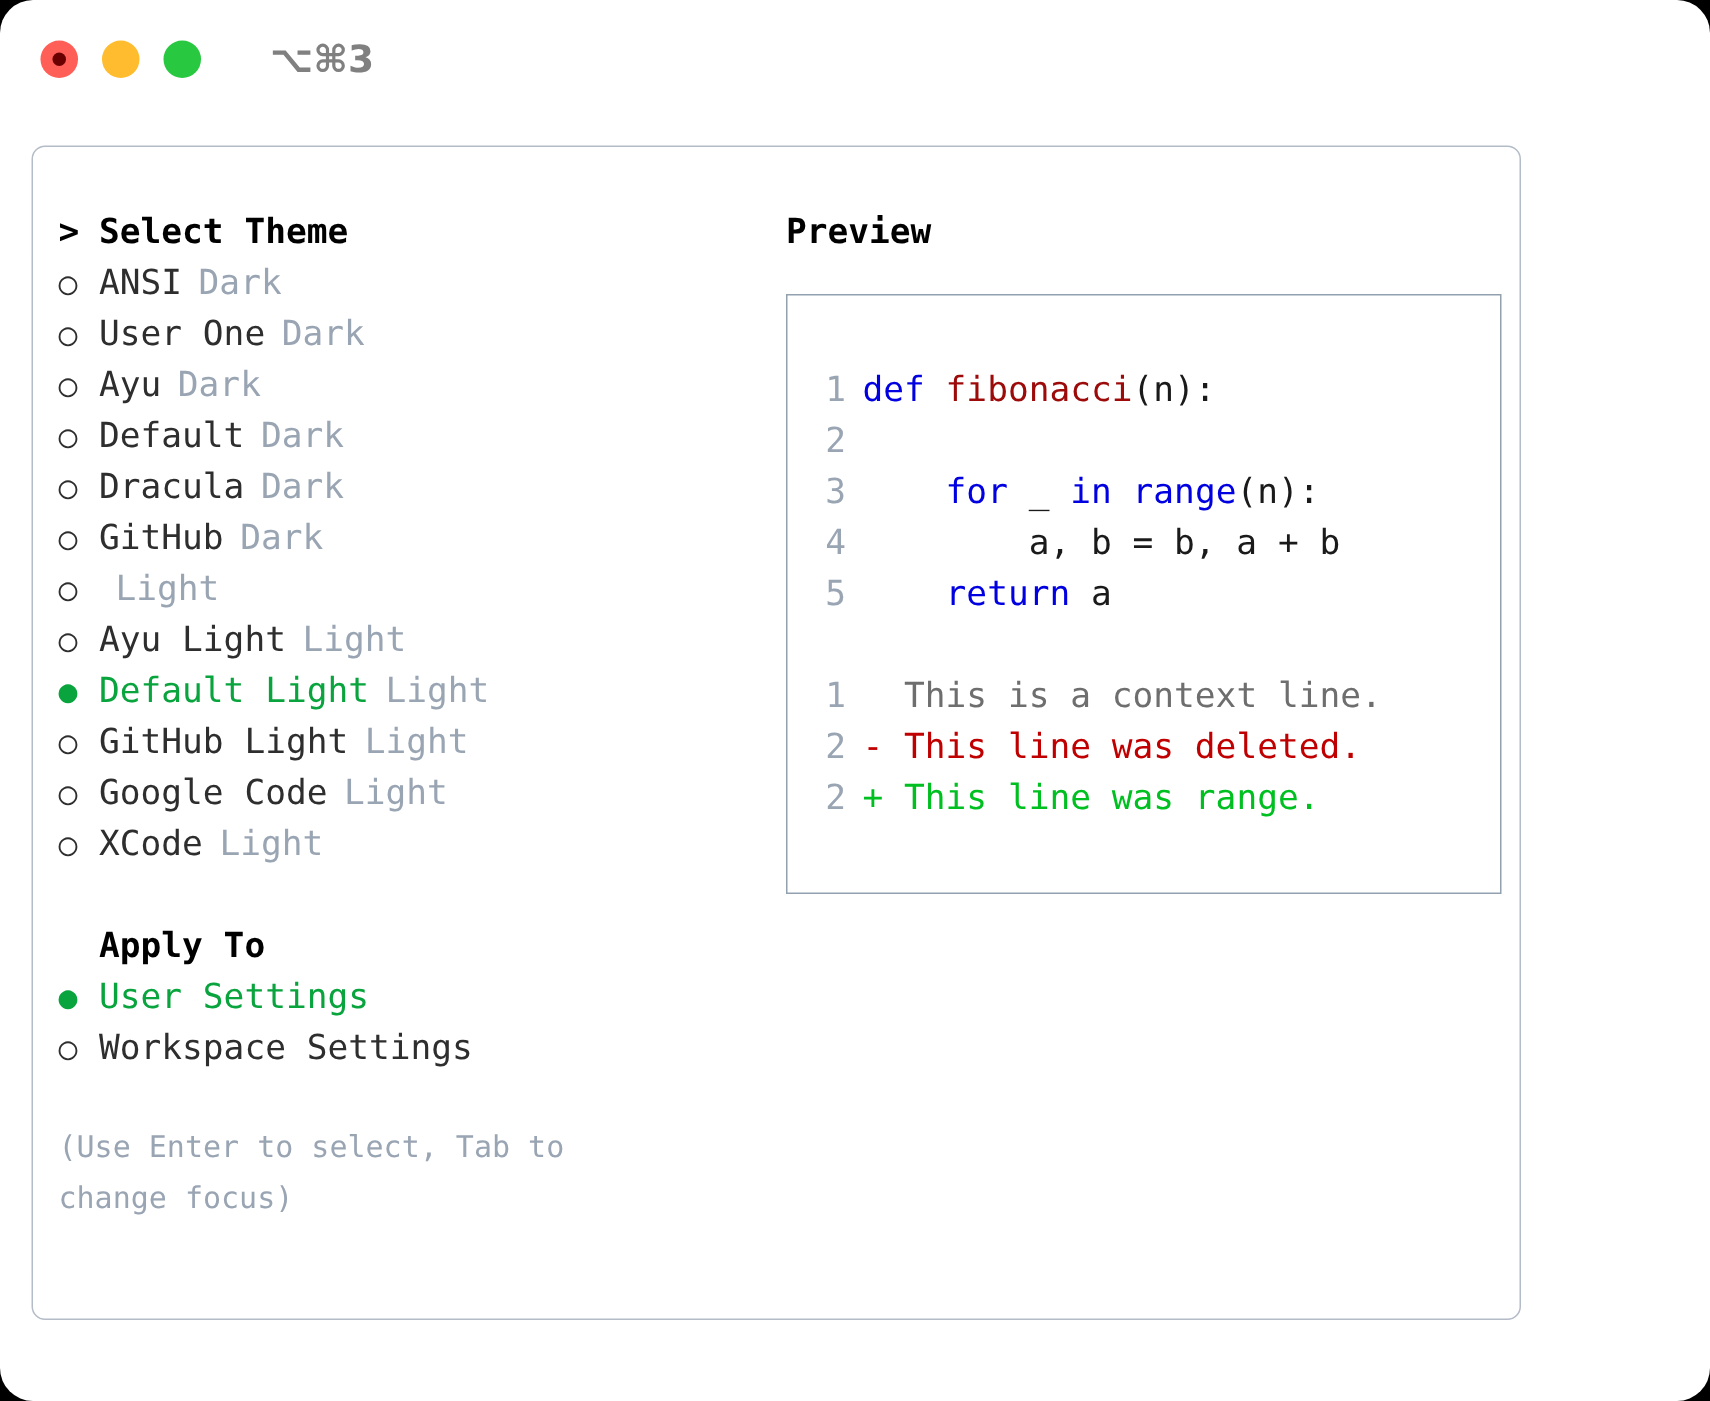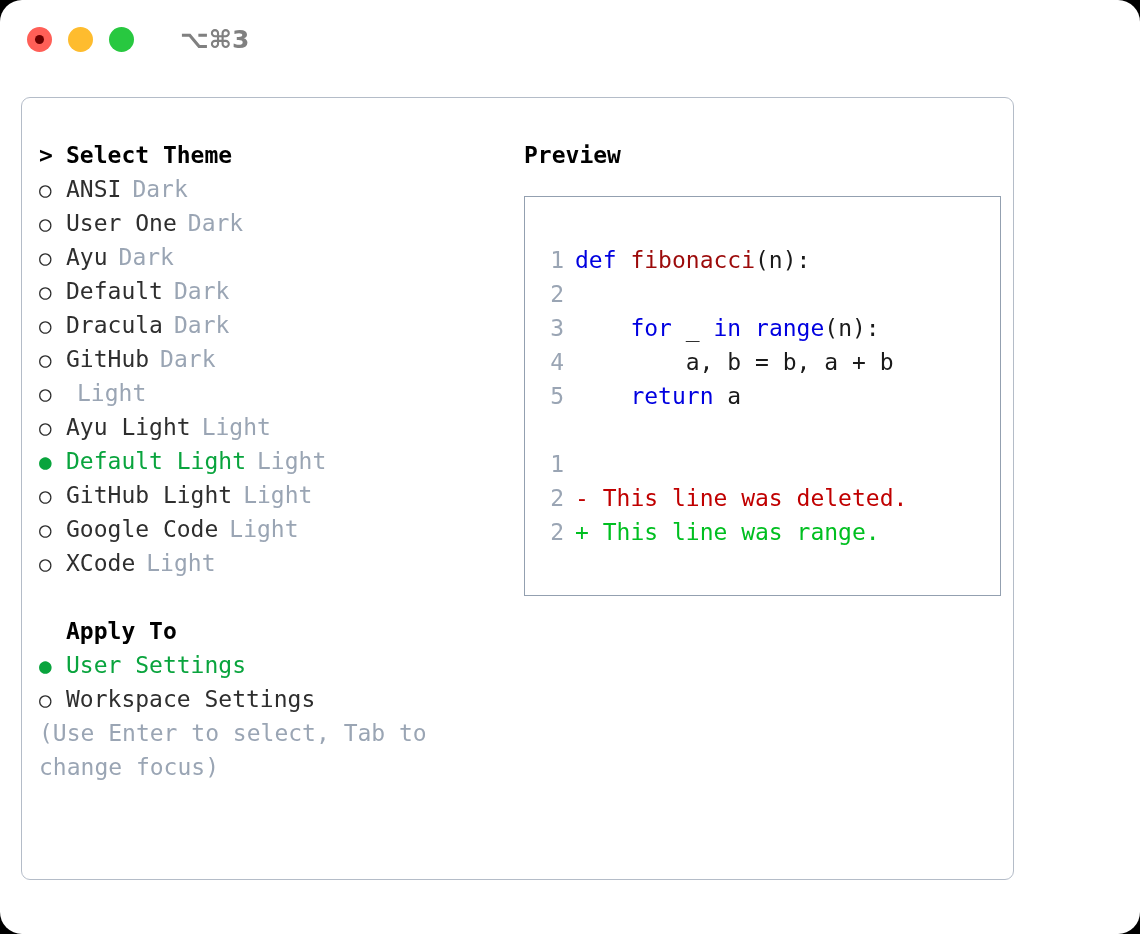--- a/index.html
+++ b/index.html
@@ -95,22 +95,23 @@
   .bullet.caret { color: #000000; font-weight: bold; font-size: 23px; }
 
   .label         { color: #2e2e2e; }
   .label.header  { color: #000000; font-weight: bold; }
   .label.sel     { color: #09a43d; }
   .mode          { color: #9aa5b4; padding-left: 11px; }
 
   .spacer-row { height: 34px; }
 
   .hint {
+    margin-top: 31px;
     color: #9aa5b4;
-    font-size: 23px;
+    font-size: 20px;
     line-height: 34px;
     width: 420px;
   }
 
   
   .right-col { flex: 1; padding-left: 15px; }
 
   .preview-title {
     color: #000000;
     font-weight: bold;
@@ -210,21 +211,21 @@
         <div class="preview-box">
           <div id="code-block">
               <div class="code-line"><span class="lnum">1</span><span class="ctext"><span class="kw">def </span><span class="fn">fibonacci</span><span class="pl">(n):</span></span></div>
               <div class="code-line"><span class="lnum">2</span></div>
               <div class="code-line"><span class="lnum">3</span><span class="ctext"><span class="pl">    </span><span class="kw">for</span><span class="pl"> _ </span><span class="kw">in</span><span class="pl"> </span><span class="kw">range</span><span class="pl">(n):</span></span></div>
               <div class="code-line"><span class="lnum">4</span><span class="ctext"><span class="pl">        a, b = b, a + b</span></span></div>
               <div class="code-line"><span class="lnum">5</span><span class="ctext"><span class="pl">    </span><span class="kw">return</span><span class="pl"> a</span></span></div>
             </div>
           <div class="diff-gap"></div>
           <div id="diff-block">
-              <div class="code-line"><span class="lnum">1</span><span class="d-ctx">  </span></div>
+              <div class="code-line"><span class="lnum">1</span><span class="d-ctx">  </span><span class="d-ctx">This is a context line.</span></div>
               <div class="code-line"><span class="lnum">2</span><span class="d-del">- </span><span class="d-del">This line was deleted.</span></div>
               <div class="code-line"><span class="lnum">2</span><span class="d-add">+ </span><span class="d-add">This line was range.</span></div>
             </div>
         </div>
       </div>
 
     </div>
   </div>
 </div>
 

